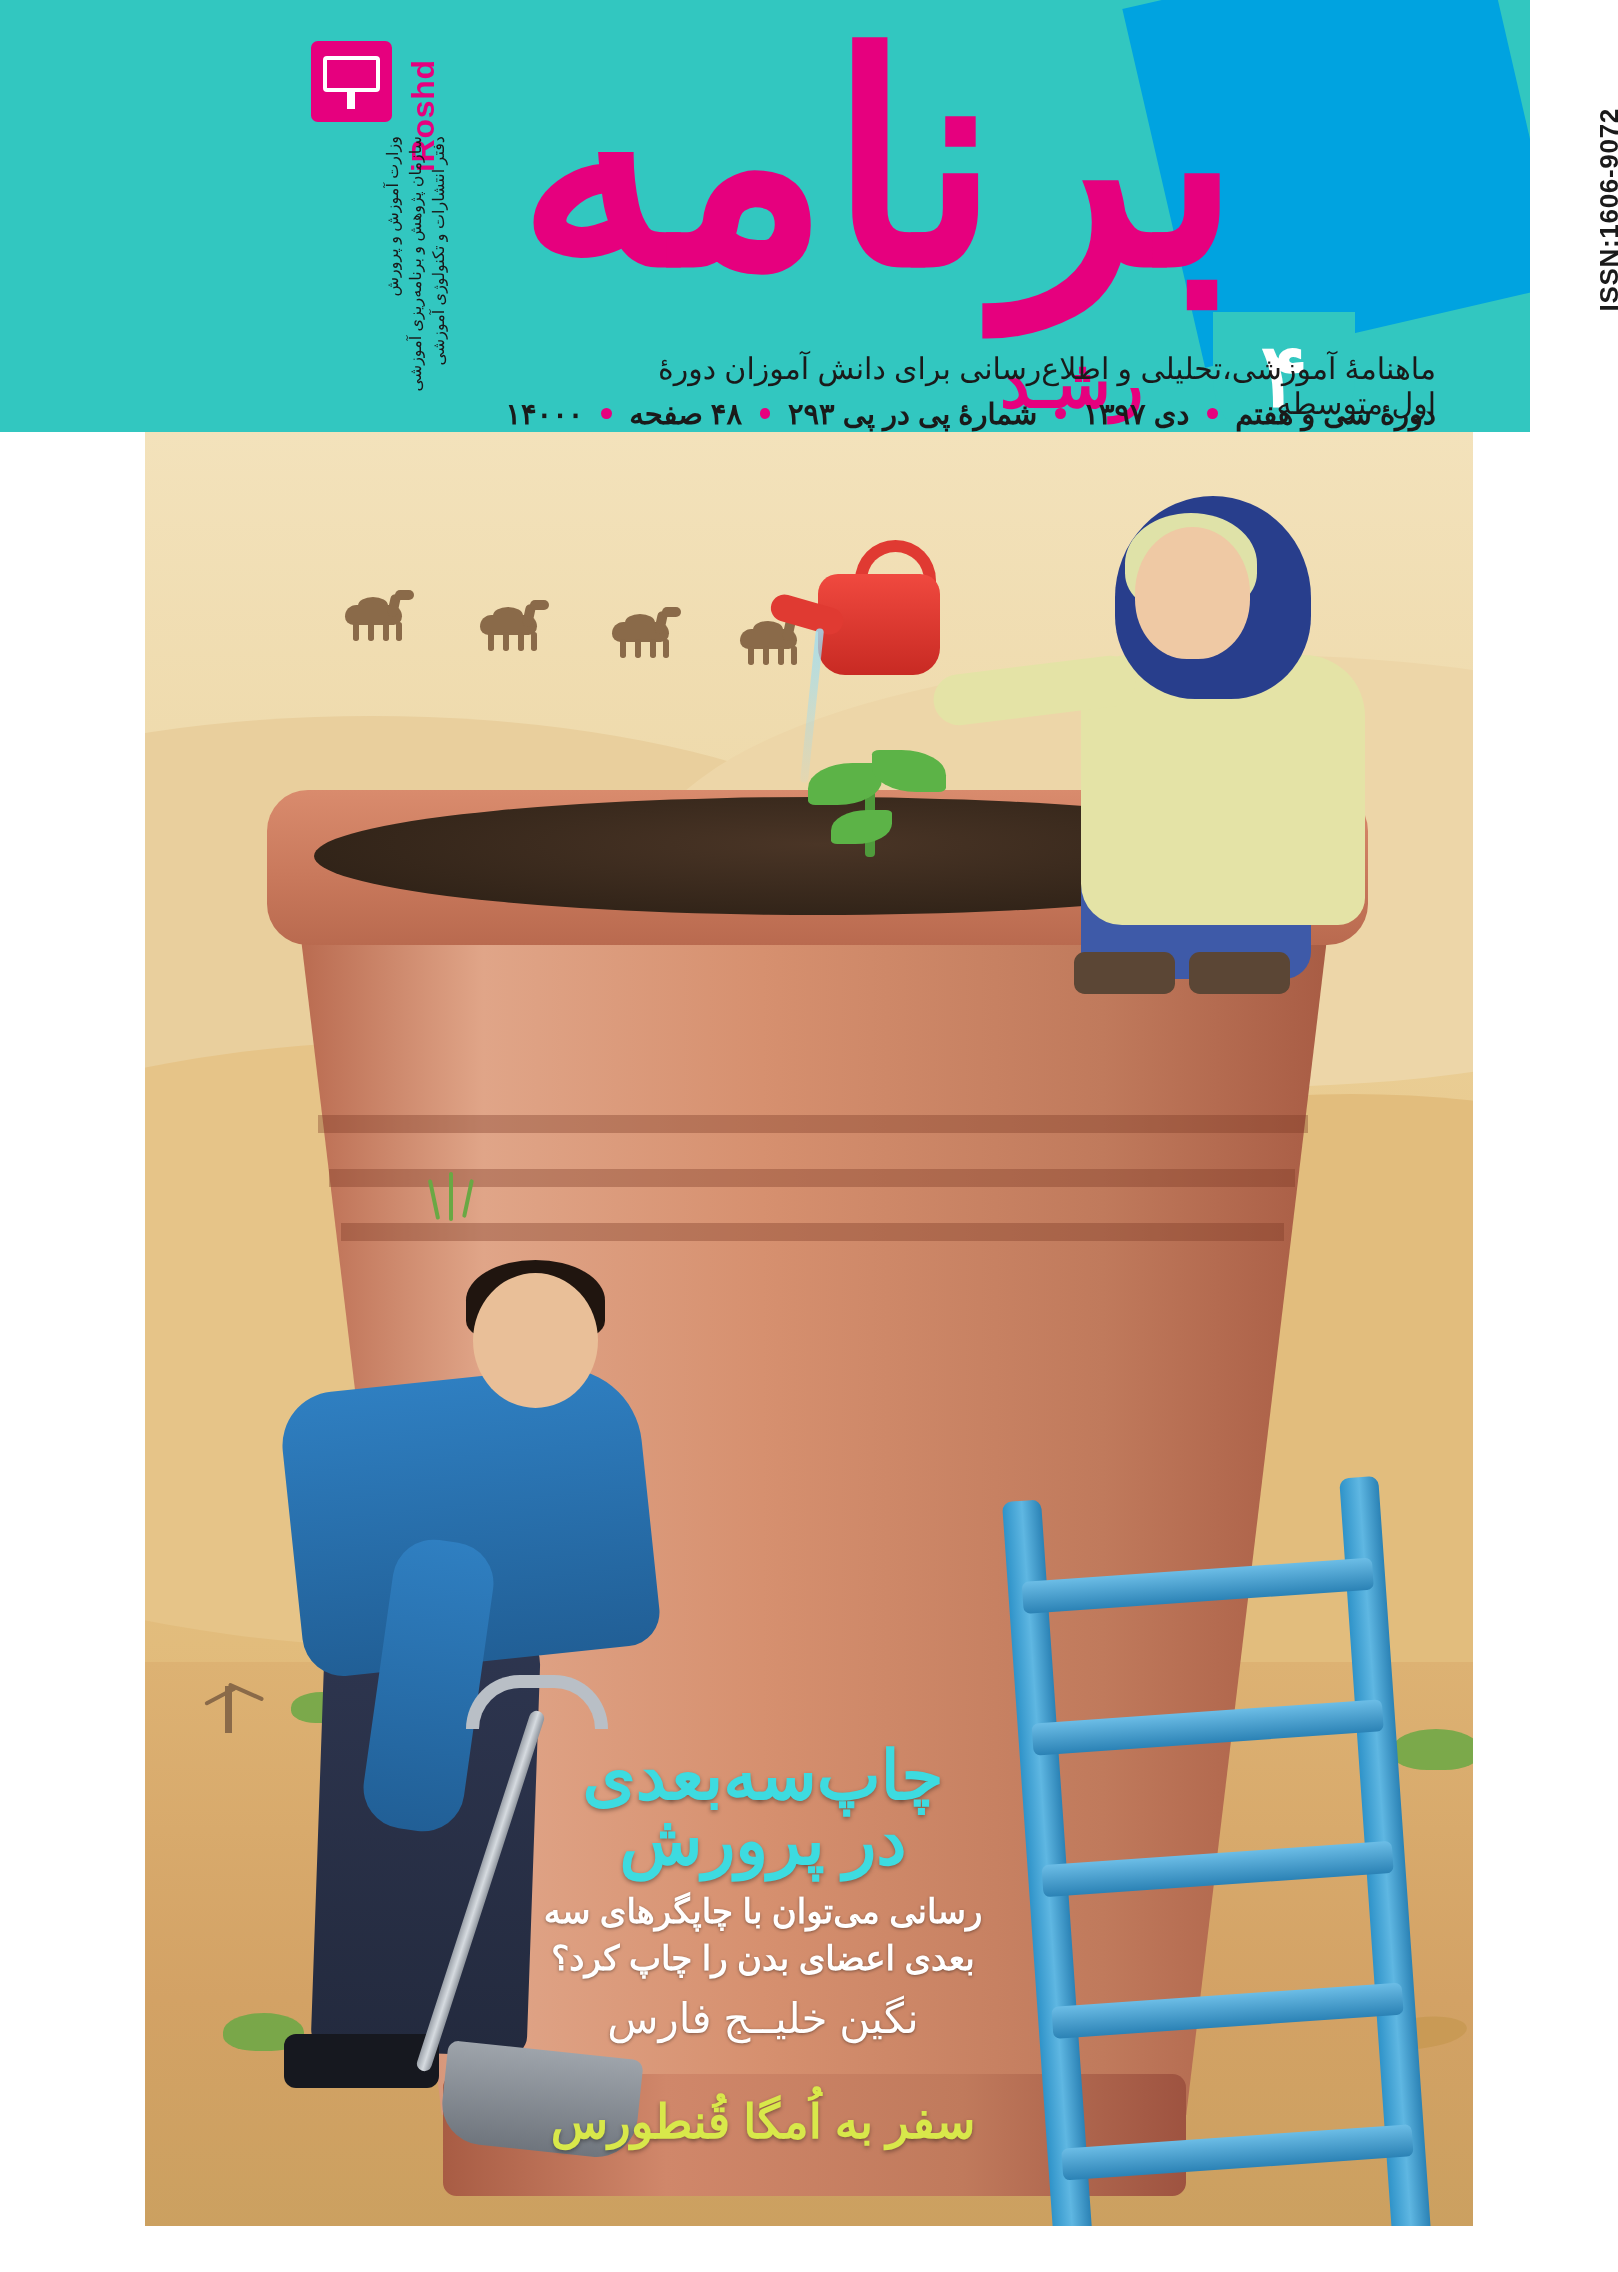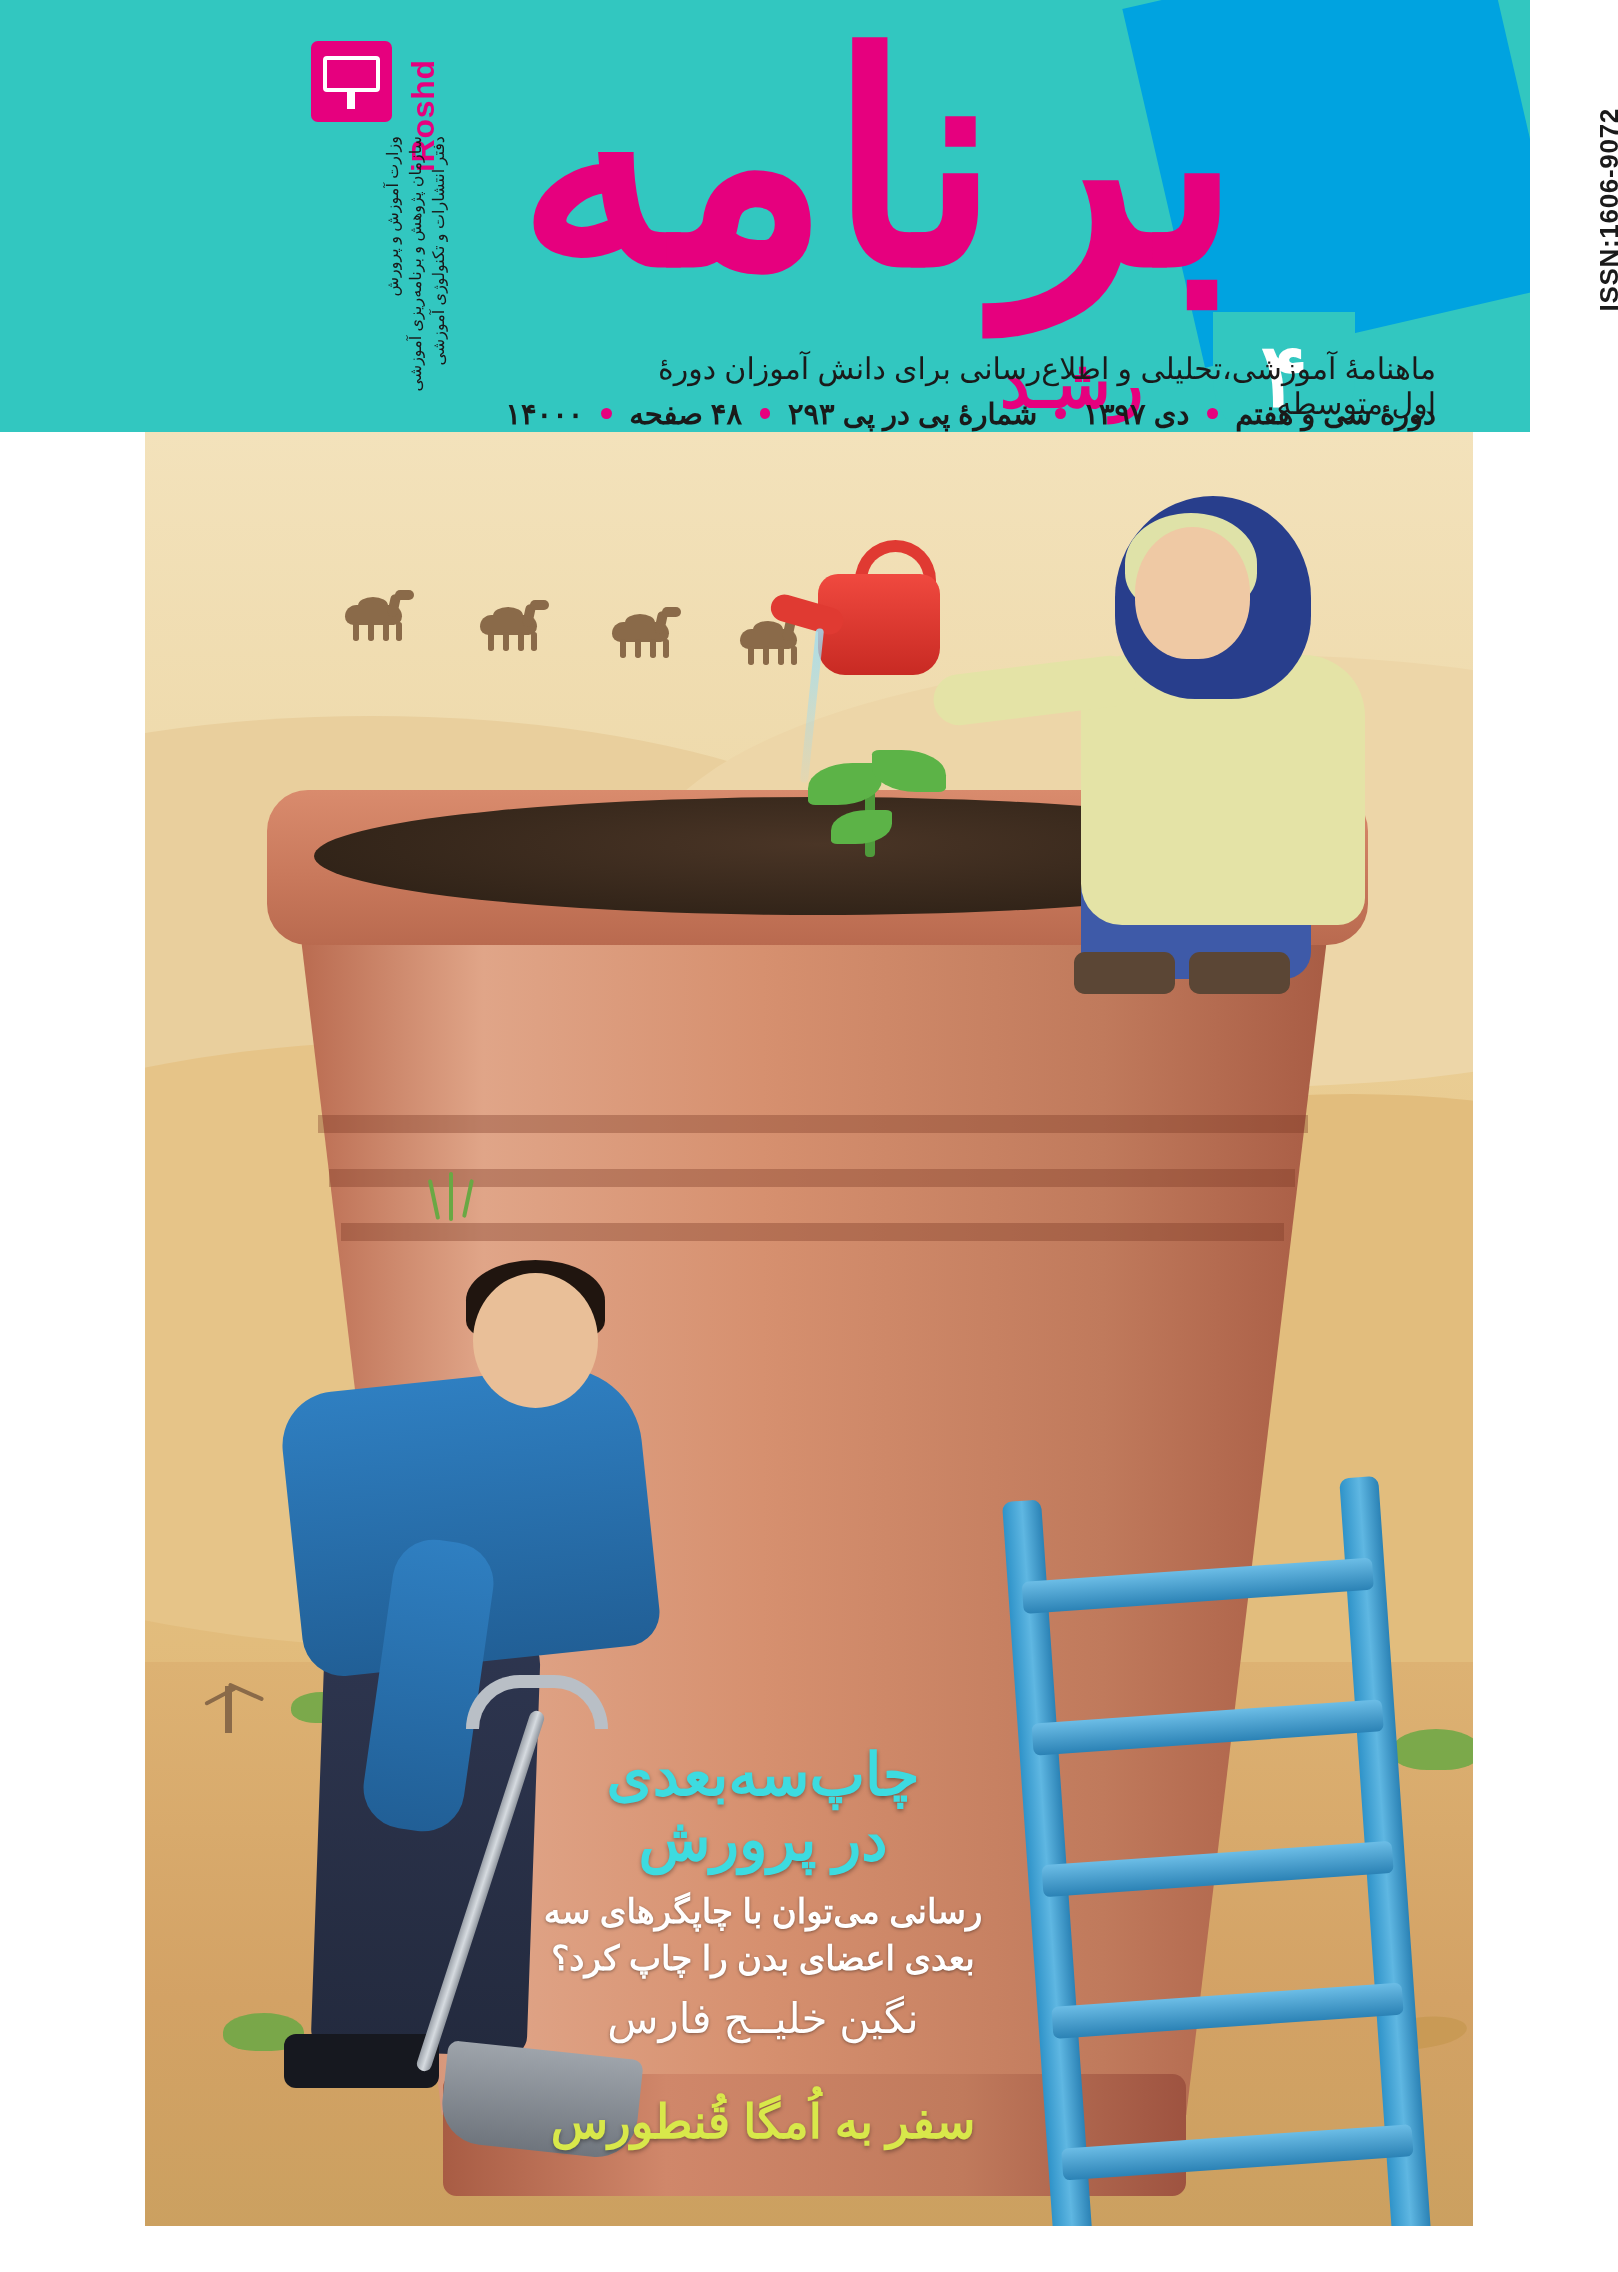--- a/index.html
+++ b/index.html
@@ -568,21 +568,21 @@
   .coverlines {
     position: absolute;
     right: 595px;
     top: 1311px;
     width: 520px;
     text-align: center;
     direction: rtl;
   }
   .cl-head-1 {
     color: #3ddbe0;
-    font-size: 59px;
+    font-size: 68px;
     font-weight: bold;
     line-height: 65px;
     text-shadow: 0 2px 4px rgba(0,0,0,.35);
   }
   .cl-sub-1 {
     color: #ffffff;
     font-size: 34px;
     font-weight: bold;
     line-height: 47px;
     margin-top: 15px;

